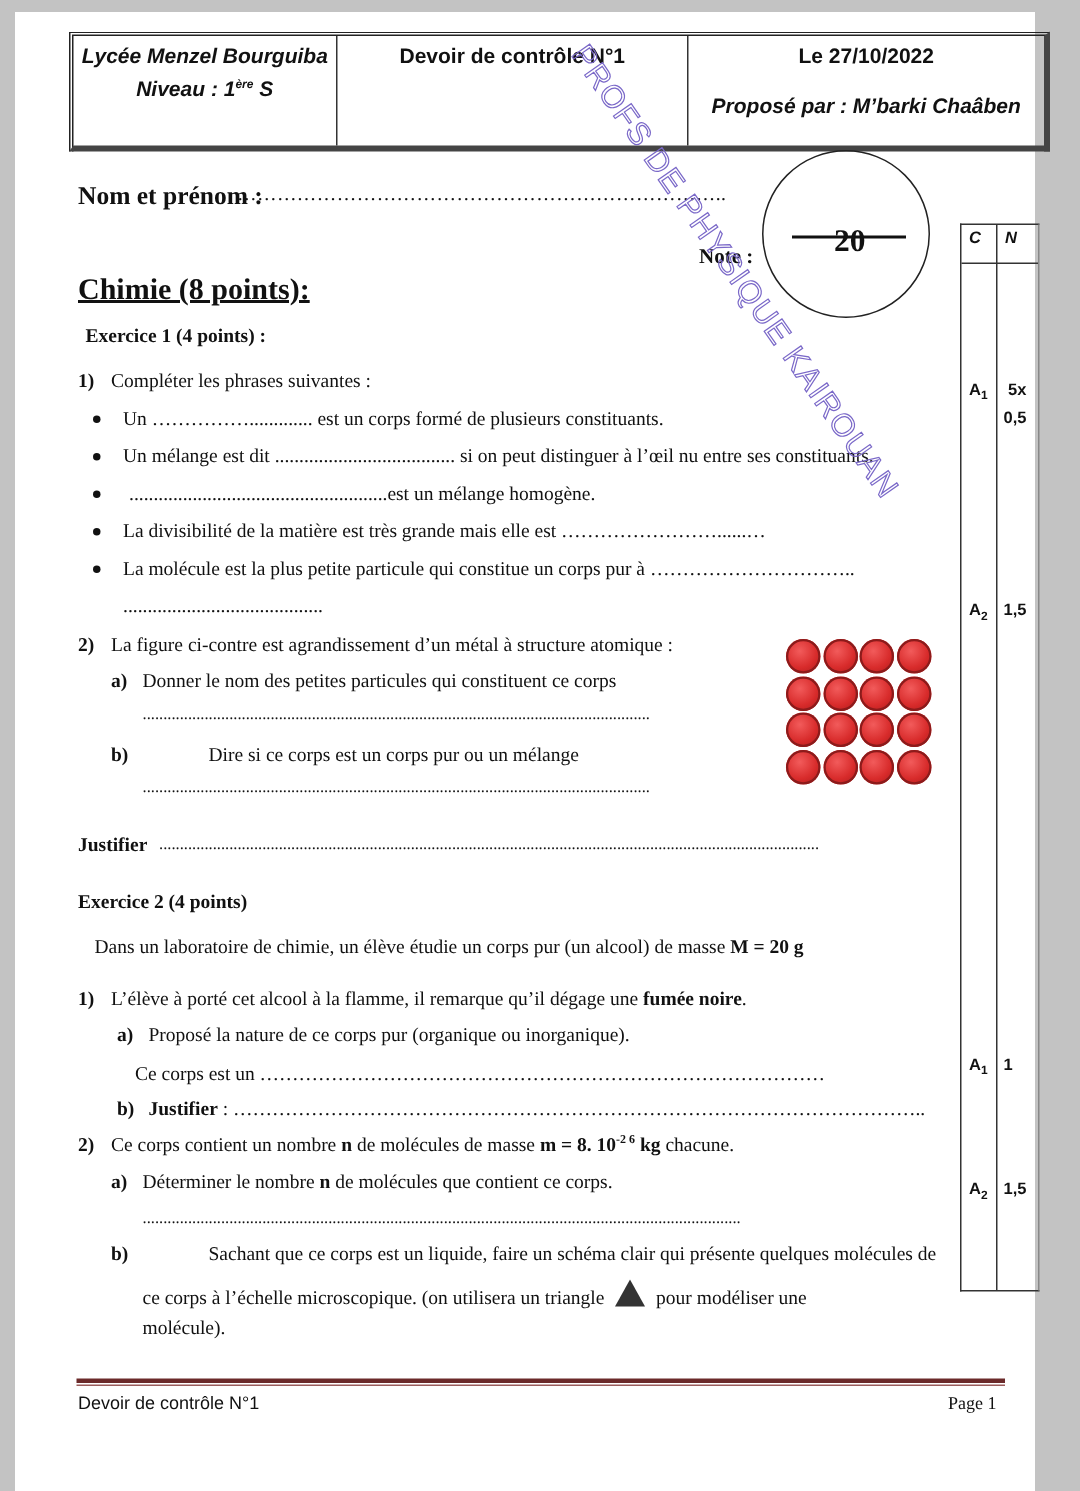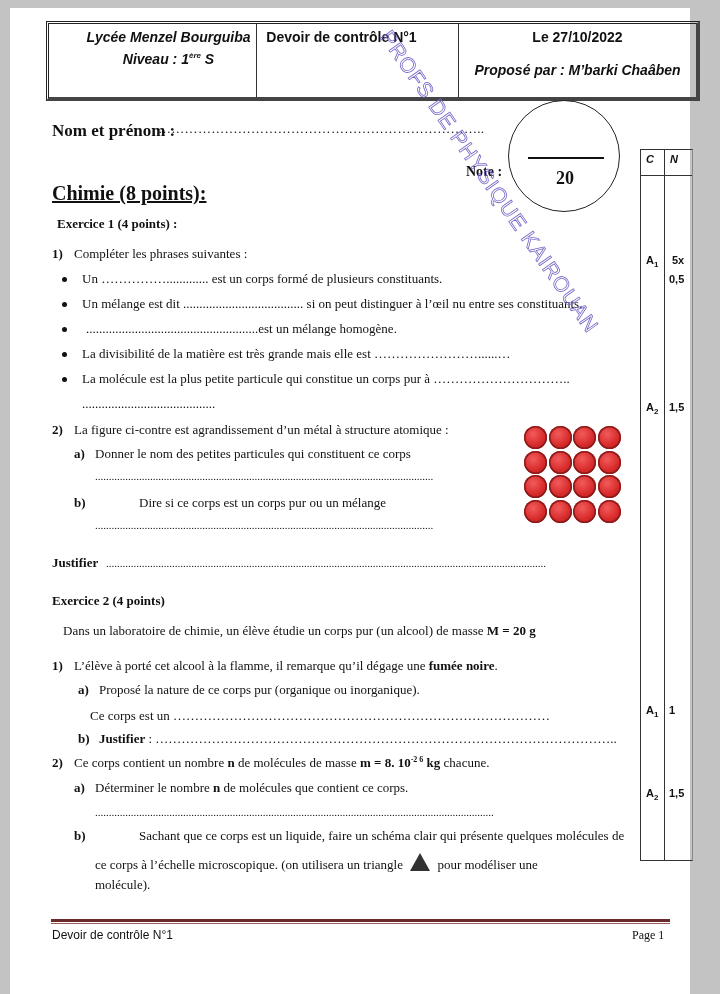--- a/index.html
+++ b/index.html
@@ -16,21 +16,21 @@
           font-size:14px; font-weight:bold; color:#111; }
   .ital { font-style:italic; }
   sup { font-size:8px; }
   
   .wm { position:absolute; left:395px; top:26px; transform-origin:0 0; transform:rotate(55deg);
         font-family:"Liberation Sans", sans-serif; font-size:21px; letter-spacing:1px; color:transparent;
         -webkit-text-stroke:0.8px #7a68c8; white-space:nowrap; }
   
   .circle { position:absolute; left:508px; top:100px; width:110px; height:110px; border:1px solid #222; border-radius:50%; }
   .frac-line { position:absolute; left:528px; top:157px; width:76px; height:2px; background:#111; }
-  .frac-den { position:absolute; left:556px; top:168px; font-size:18px; font-weight:bold; }
+  .frac-den { position:absolute; left:556px; top:148px; font-size:21px; font-weight:bold; }
   
   .cn { position:absolute; left:640px; top:149px; width:51px; height:710px; border:1px solid #333;
         border-right:1px solid #888; }
   .cn .vline { position:absolute; left:23px; top:0; bottom:0; width:1px; background:#333; }
   .cn .hline { position:absolute; left:0; right:0; top:25px; height:1px; background:#333; }
   .cnt { position:absolute; font-family:"Liberation Sans", sans-serif; font-weight:bold; font-size:11px; }
   sub { font-size:8px; }
   
   .t { position:absolute; font-size:13px; white-space:nowrap; color:#111; }
   .b { font-weight:bold; }
@@ -46,21 +46,21 @@
   .rule1 { position:absolute; left:51px; top:919px; width:619px; height:3px; background:#6b2a2a; }
   .rule2 { position:absolute; left:51px; top:923px; width:619px; height:1px; background:#9b5c5c; }
   .foot { position:absolute; top:928px; font-size:12px; }
 </style>
 </head>
 <body>
 
 <div class="page"></div>
 
 <div class="hdr">
-  <div class="hcell" style="left:0;width:176px;margin-left:32px;">
+  <div class="hcell" style="left:0;width:176px;">
     <div class="htxt ital" style="top:5px;">Lycée Menzel Bourguiba</div>
     <div class="htxt ital" style="top:27px;"><span>Niveau : 1</span><sup>ère</sup><span> S</span></div>
   </div>
   <div class="hcell" style="left:176px;width:234px;">
     <div class="htxt" style="top:5px;">Devoir de contrôle N°1</div>
   </div>
   <div class="hcell" style="left:410px;right:0;">
     <div class="htxt" style="top:5px;">Le  27/10/2022</div>
     <div class="htxt ital" style="top:38px;">Proposé par : M’barki Chaâben</div>
   </div>

